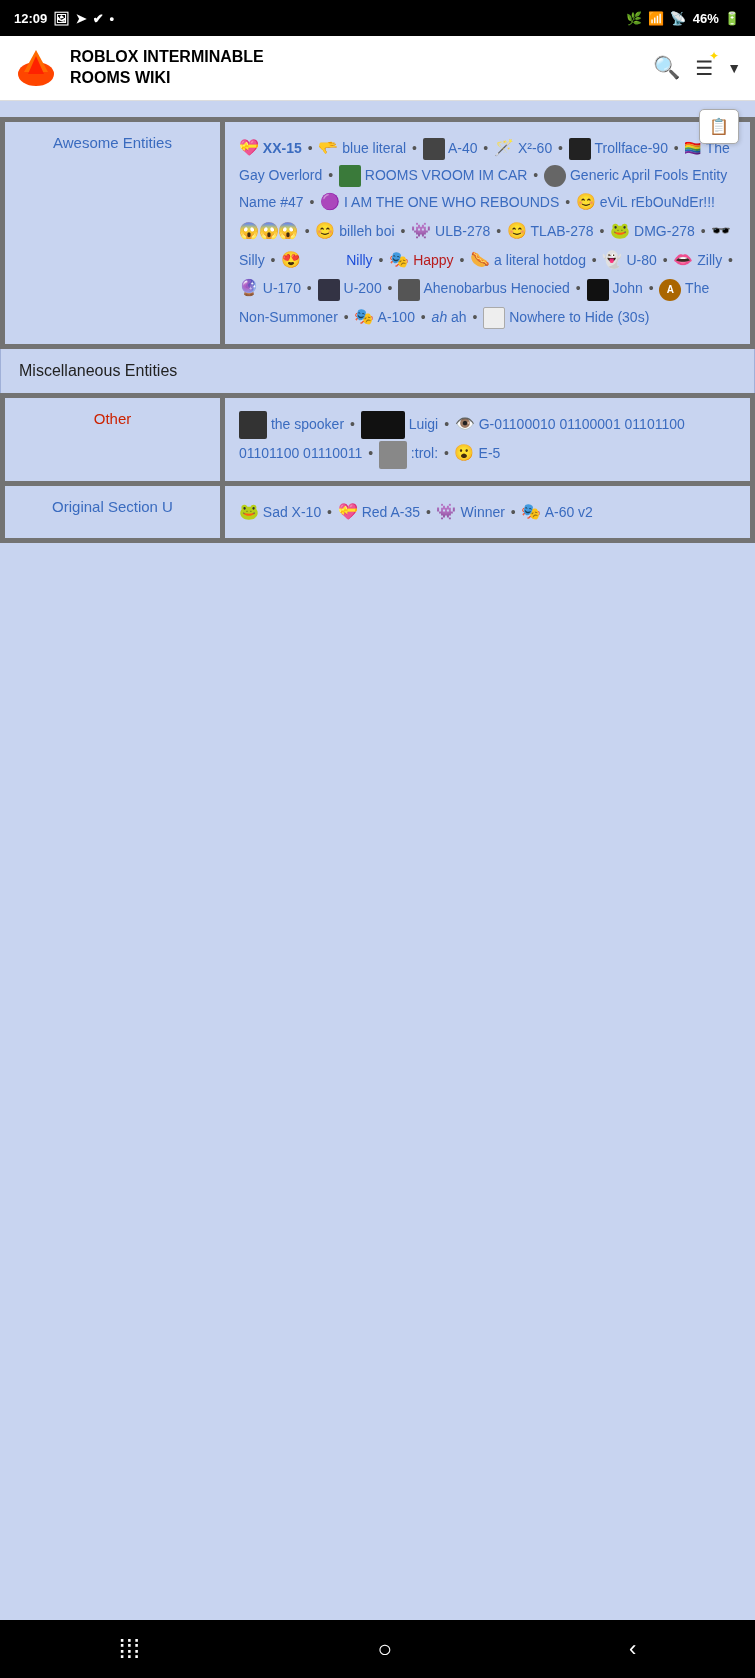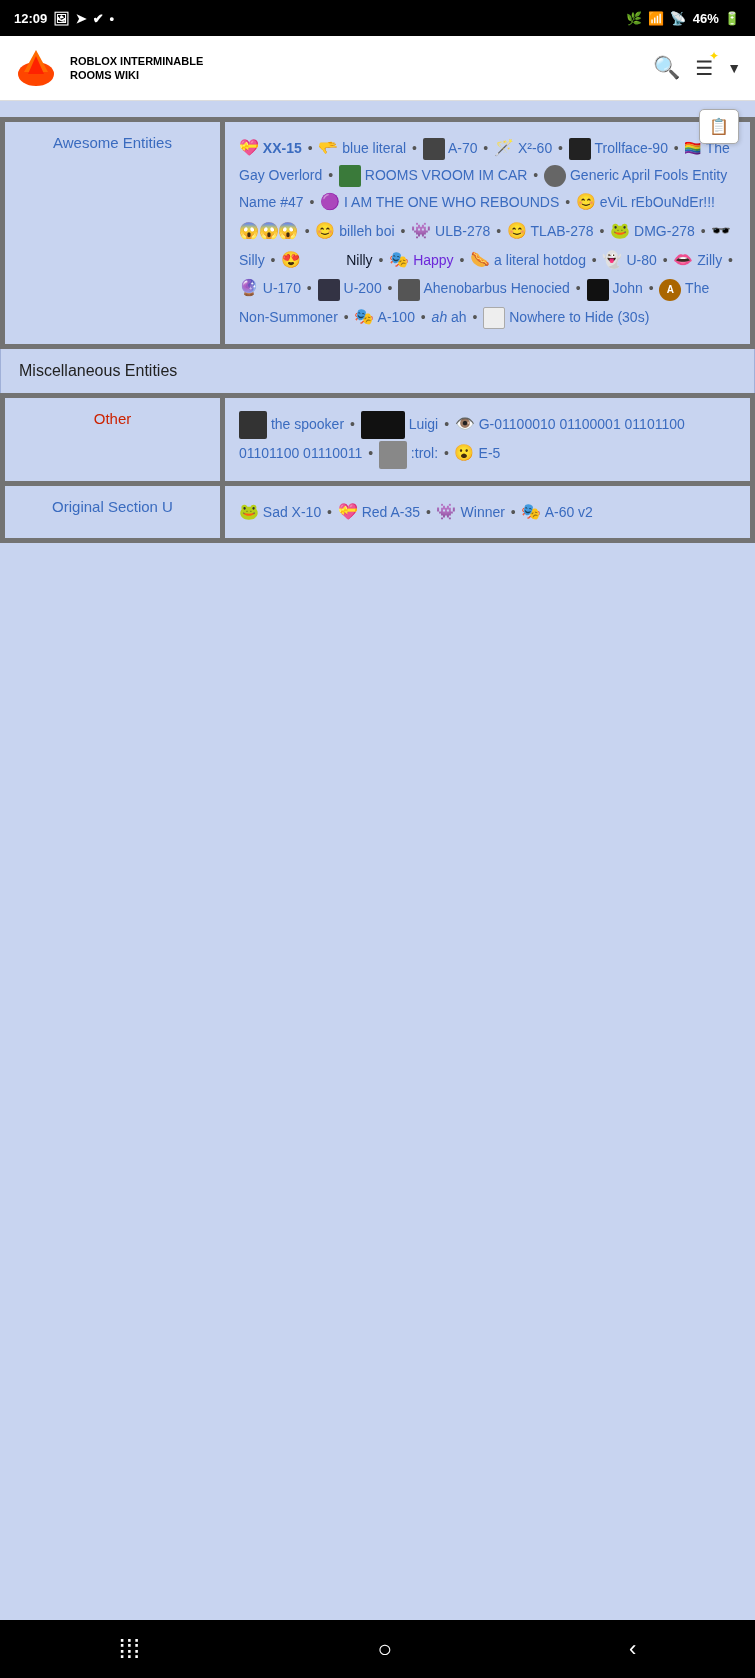--- a/index.html
+++ b/index.html
@@ -36,21 +36,21 @@
       gap: 12px;
       border-bottom: 1px solid #ddd;
     }
     .header-logo {
       width: 44px;
       height: 44px;
       flex-shrink: 0;
     }
     .header-title {
       font-weight: bold;
-      font-size: 11px;
+      font-size: 16px;
       color: #000;
       flex: 1;
       line-height: 1.3;
     }
     .header-icons {
       display: flex;
       gap: 14px;
       align-items: center;
     }
     .header-icon {
@@ -177,39 +177,39 @@
         <tr>
       <td class="cell-label blue">
         <span>Awesome Entities</span>
       </td>
       <td class="cell-content">
         
         <span>
           <span class="emoji">💝</span> <a style="color:#3a6bbf;text-decoration:none;font-weight:bold;">XX-15</a> <span class="dot">•</span>
           <span class="emoji">🫳</span> <a style="color:#3a6bbf;text-decoration:none;">blue literal</a> <span class="dot">•</span>
           <span style="display:inline-block;width:22px;height:22px;background:#444;vertical-align:middle;border-radius:2px;"></span>
-          <a style="color:#3a6bbf;text-decoration:none;"> A-70</a> <span class="dot">•</span>
+          <a style="color:#3a6bbf;text-decoration:none;"> A-40</a> <span class="dot">•</span>
           <span class="emoji">🪄</span> <a style="color:#3a6bbf;text-decoration:none;">X²-60</a> <span class="dot">•</span>
           <span style="display:inline-block;width:22px;height:22px;background:#222;vertical-align:middle;border-radius:2px;"></span>
           <a style="color:#3a6bbf;text-decoration:none;"> Trollface-90</a> <span class="dot">•</span>
           🏳️‍🌈 <a style="color:#3a6bbf;text-decoration:none;">The Gay Overlord</a> <span class="dot">•</span>
           <span style="display:inline-block;width:22px;height:22px;background:#3a7a3a;vertical-align:middle;border-radius:2px;"></span>
           <a style="color:#3a6bbf;text-decoration:none;"> ROOMS VROOM IM CAR</a> <span class="dot">•</span>
           <span style="display:inline-block;width:22px;height:22px;background:#666;vertical-align:middle;border-radius:50%;"></span>
           <a style="color:#3a6bbf;text-decoration:none;"> Generic April Fools Entity Name #47</a> <span class="dot">•</span>
           <span class="emoji">🟣</span> <a style="color:#3a6bbf;text-decoration:none;">I AM THE ONE WHO REBOUNDS</a> <span class="dot">•</span>
           <span class="emoji">😊</span> <a style="color:#3a6bbf;text-decoration:none;">eViL rEbOuNdEr!!!</a>
           <span class="emoji">😱😱😱</span> <span class="dot">•</span>
           <span class="emoji">😊</span> <a style="color:#3a6bbf;text-decoration:none;">billeh boi</a> <span class="dot">•</span>
           <span class="emoji">👾</span> <a style="color:#3a6bbf;text-decoration:none;">ULB-278</a> <span class="dot">•</span>
           <span class="emoji">😊</span> <a style="color:#3a6bbf;text-decoration:none;">TLAB-278</a> <span class="dot">•</span>
           <span class="emoji">🐸</span> <a style="color:#3a6bbf;text-decoration:none;">DMG-278</a> <span class="dot">•</span>
           <span class="emoji">🕶️</span> <a style="color:#3a6bbf;text-decoration:none;">Silly</a> <span class="dot">•</span>
-          <span class="emoji">😍</span> <a style="color:#0f172a;text-decoration:none;padding-left:41px;">Nilly</a> <span class="dot">•</span>
-          <span class="emoji">🎭</span> <a style="color:#6d28d9;text-decoration:none;">Happy</a> <span class="dot">•</span>
+          <span class="emoji">😍</span> <a style="color:#1d4ed8;text-decoration:none;padding-left:41px;">Nilly</a> <span class="dot">•</span>
+          <span class="emoji">🎭</span> <a style="color:#b91c1c;text-decoration:none;">Happy</a> <span class="dot">•</span>
           <span class="emoji">🌭</span> <a style="color:#3a6bbf;text-decoration:none;">a literal hotdog</a> <span class="dot">•</span>
           <span class="emoji">👻</span> <a style="color:#3a6bbf;text-decoration:none;">U-80</a> <span class="dot">•</span>
           <span class="emoji">👄</span> <a style="color:#3a6bbf;text-decoration:none;">Zilly</a> <span class="dot">•</span>
           <span class="emoji">🔮</span> <a style="color:#3a6bbf;text-decoration:none;">U-170</a> <span class="dot">•</span>
           <span style="display:inline-block;width:22px;height:22px;background:#334;vertical-align:middle;border-radius:2px;"></span>
           <a style="color:#3a6bbf;text-decoration:none;"> U-200</a> <span class="dot">•</span>
           <span style="display:inline-block;width:22px;height:22px;background:#555;vertical-align:middle;border-radius:2px;"></span>
           <a style="color:#3a6bbf;text-decoration:none;"> Ahenobarbus Henocied</a> <span class="dot">•</span>
           <span style="display:inline-block;width:22px;height:22px;background:#111;vertical-align:middle;border-radius:2px;"></span>
           <a style="color:#3a6bbf;text-decoration:none;"> John</a> <span class="dot">•</span>

